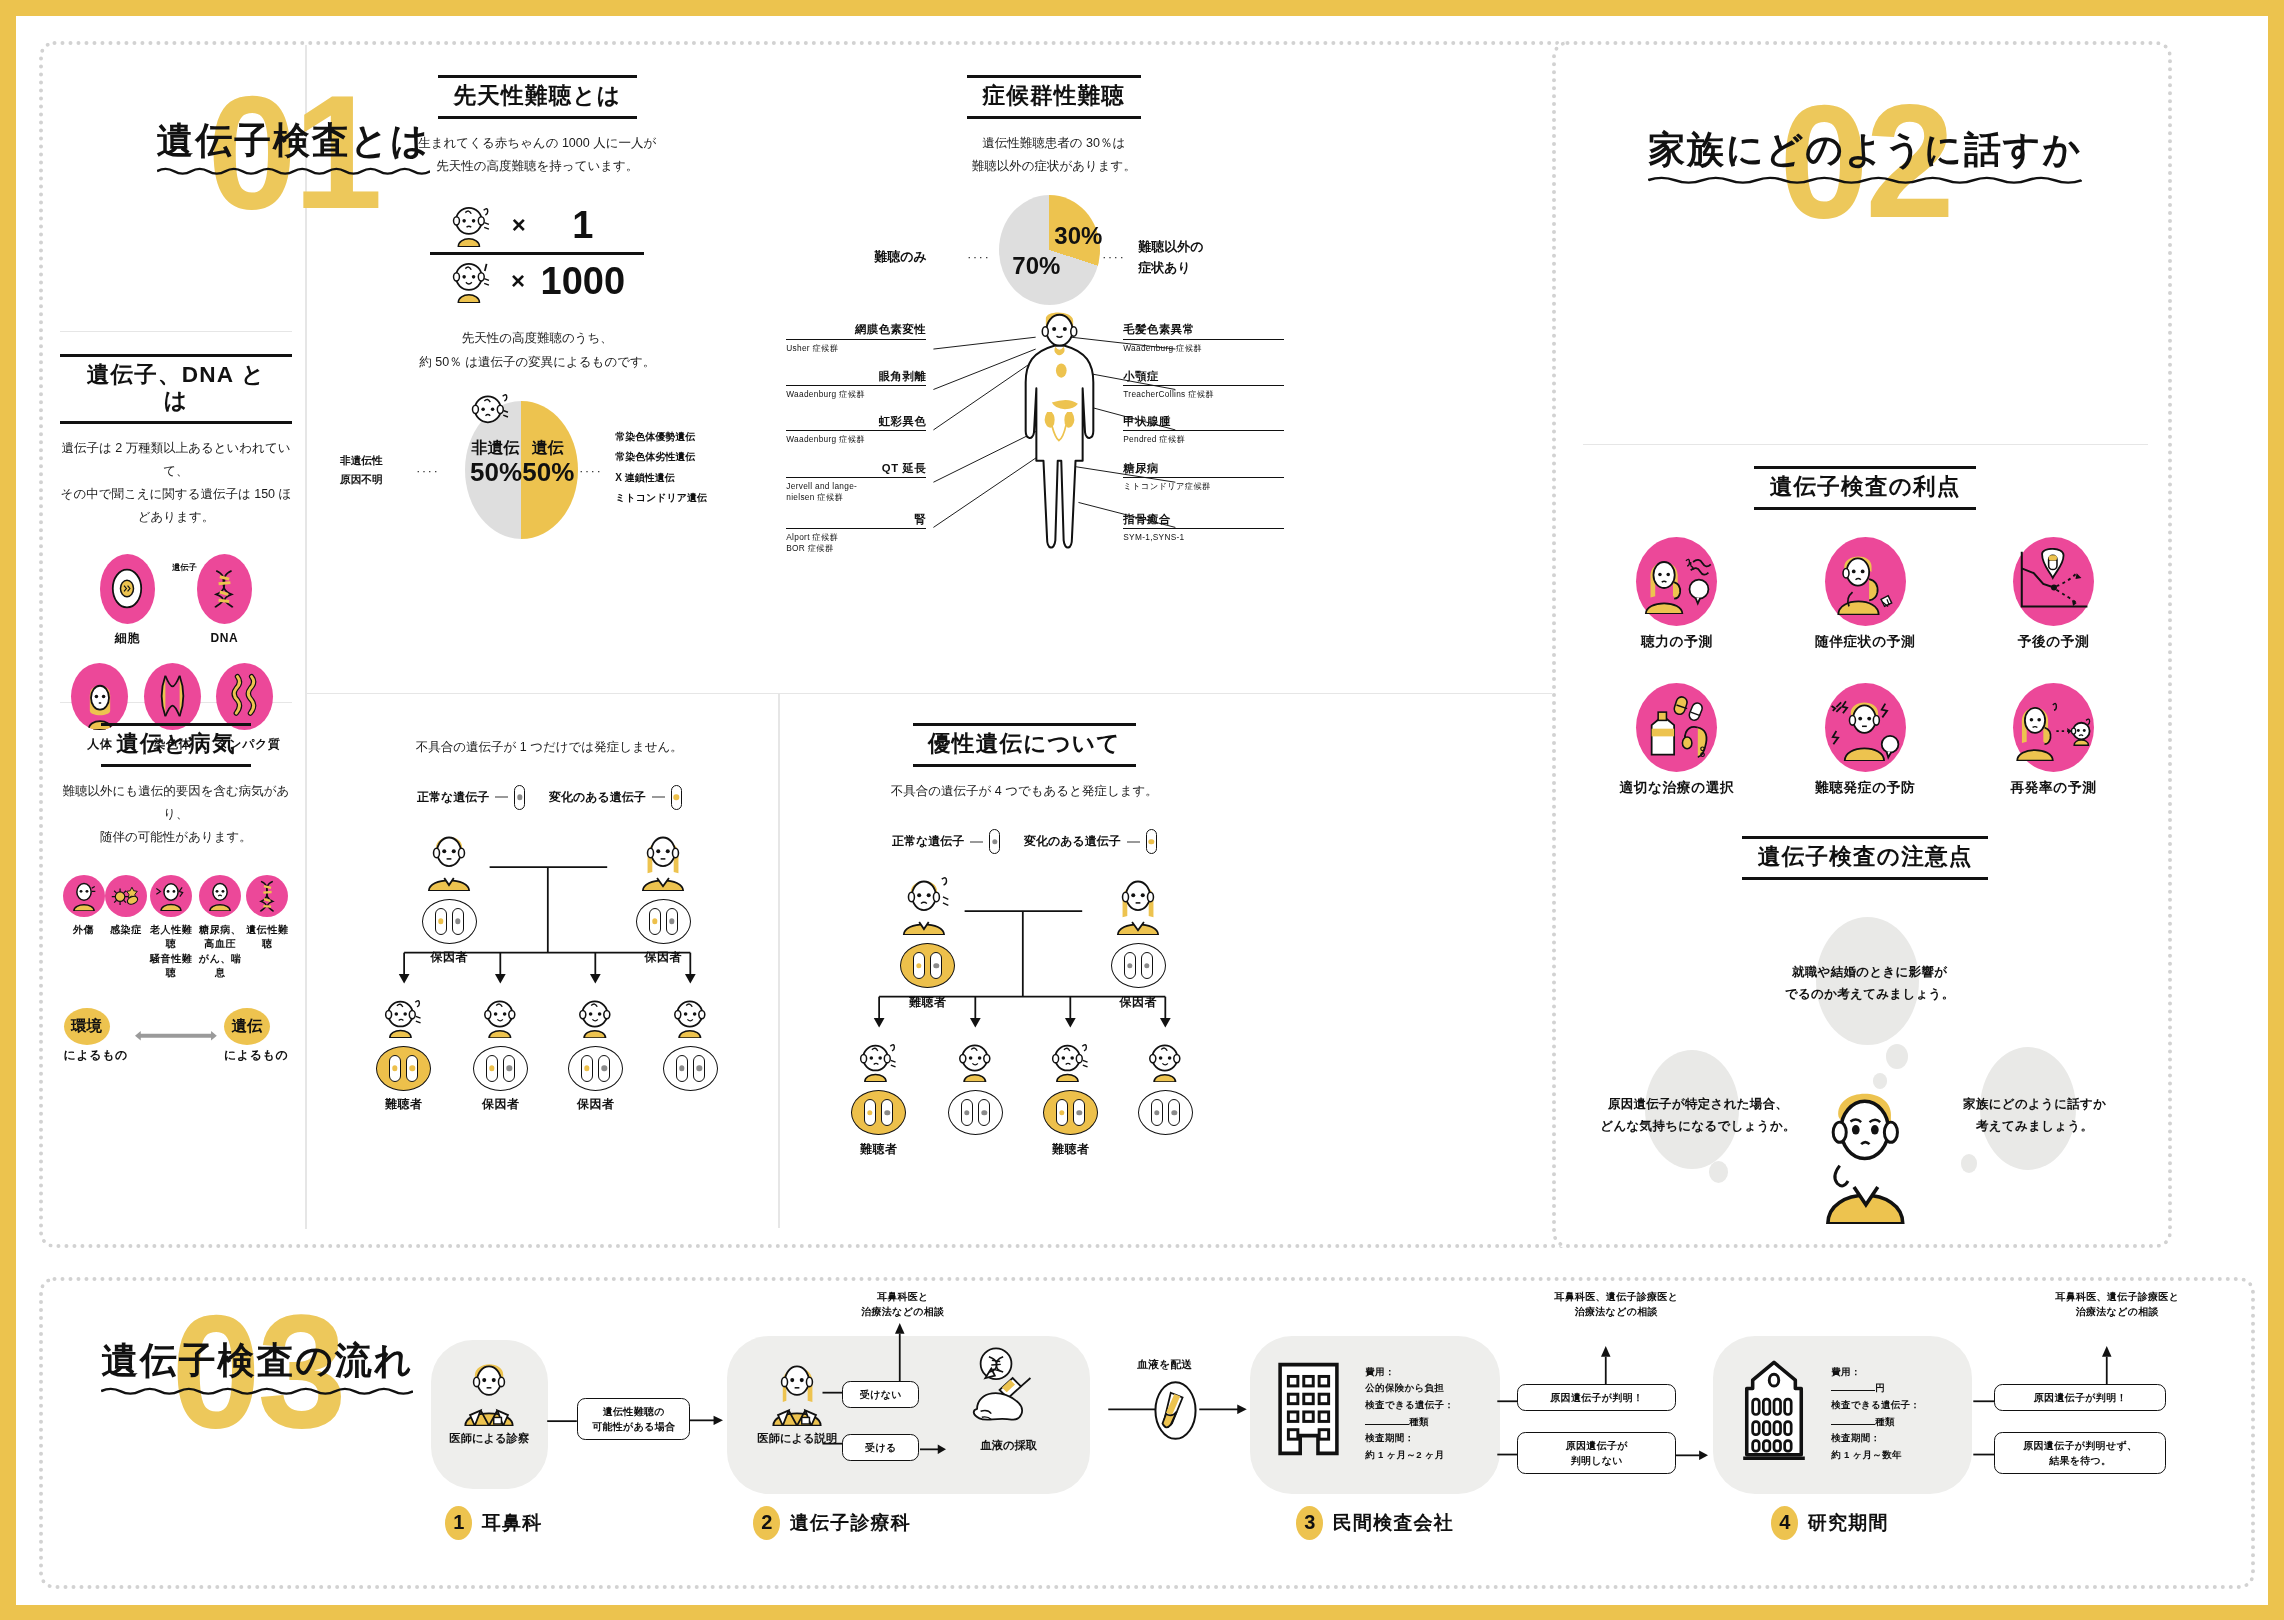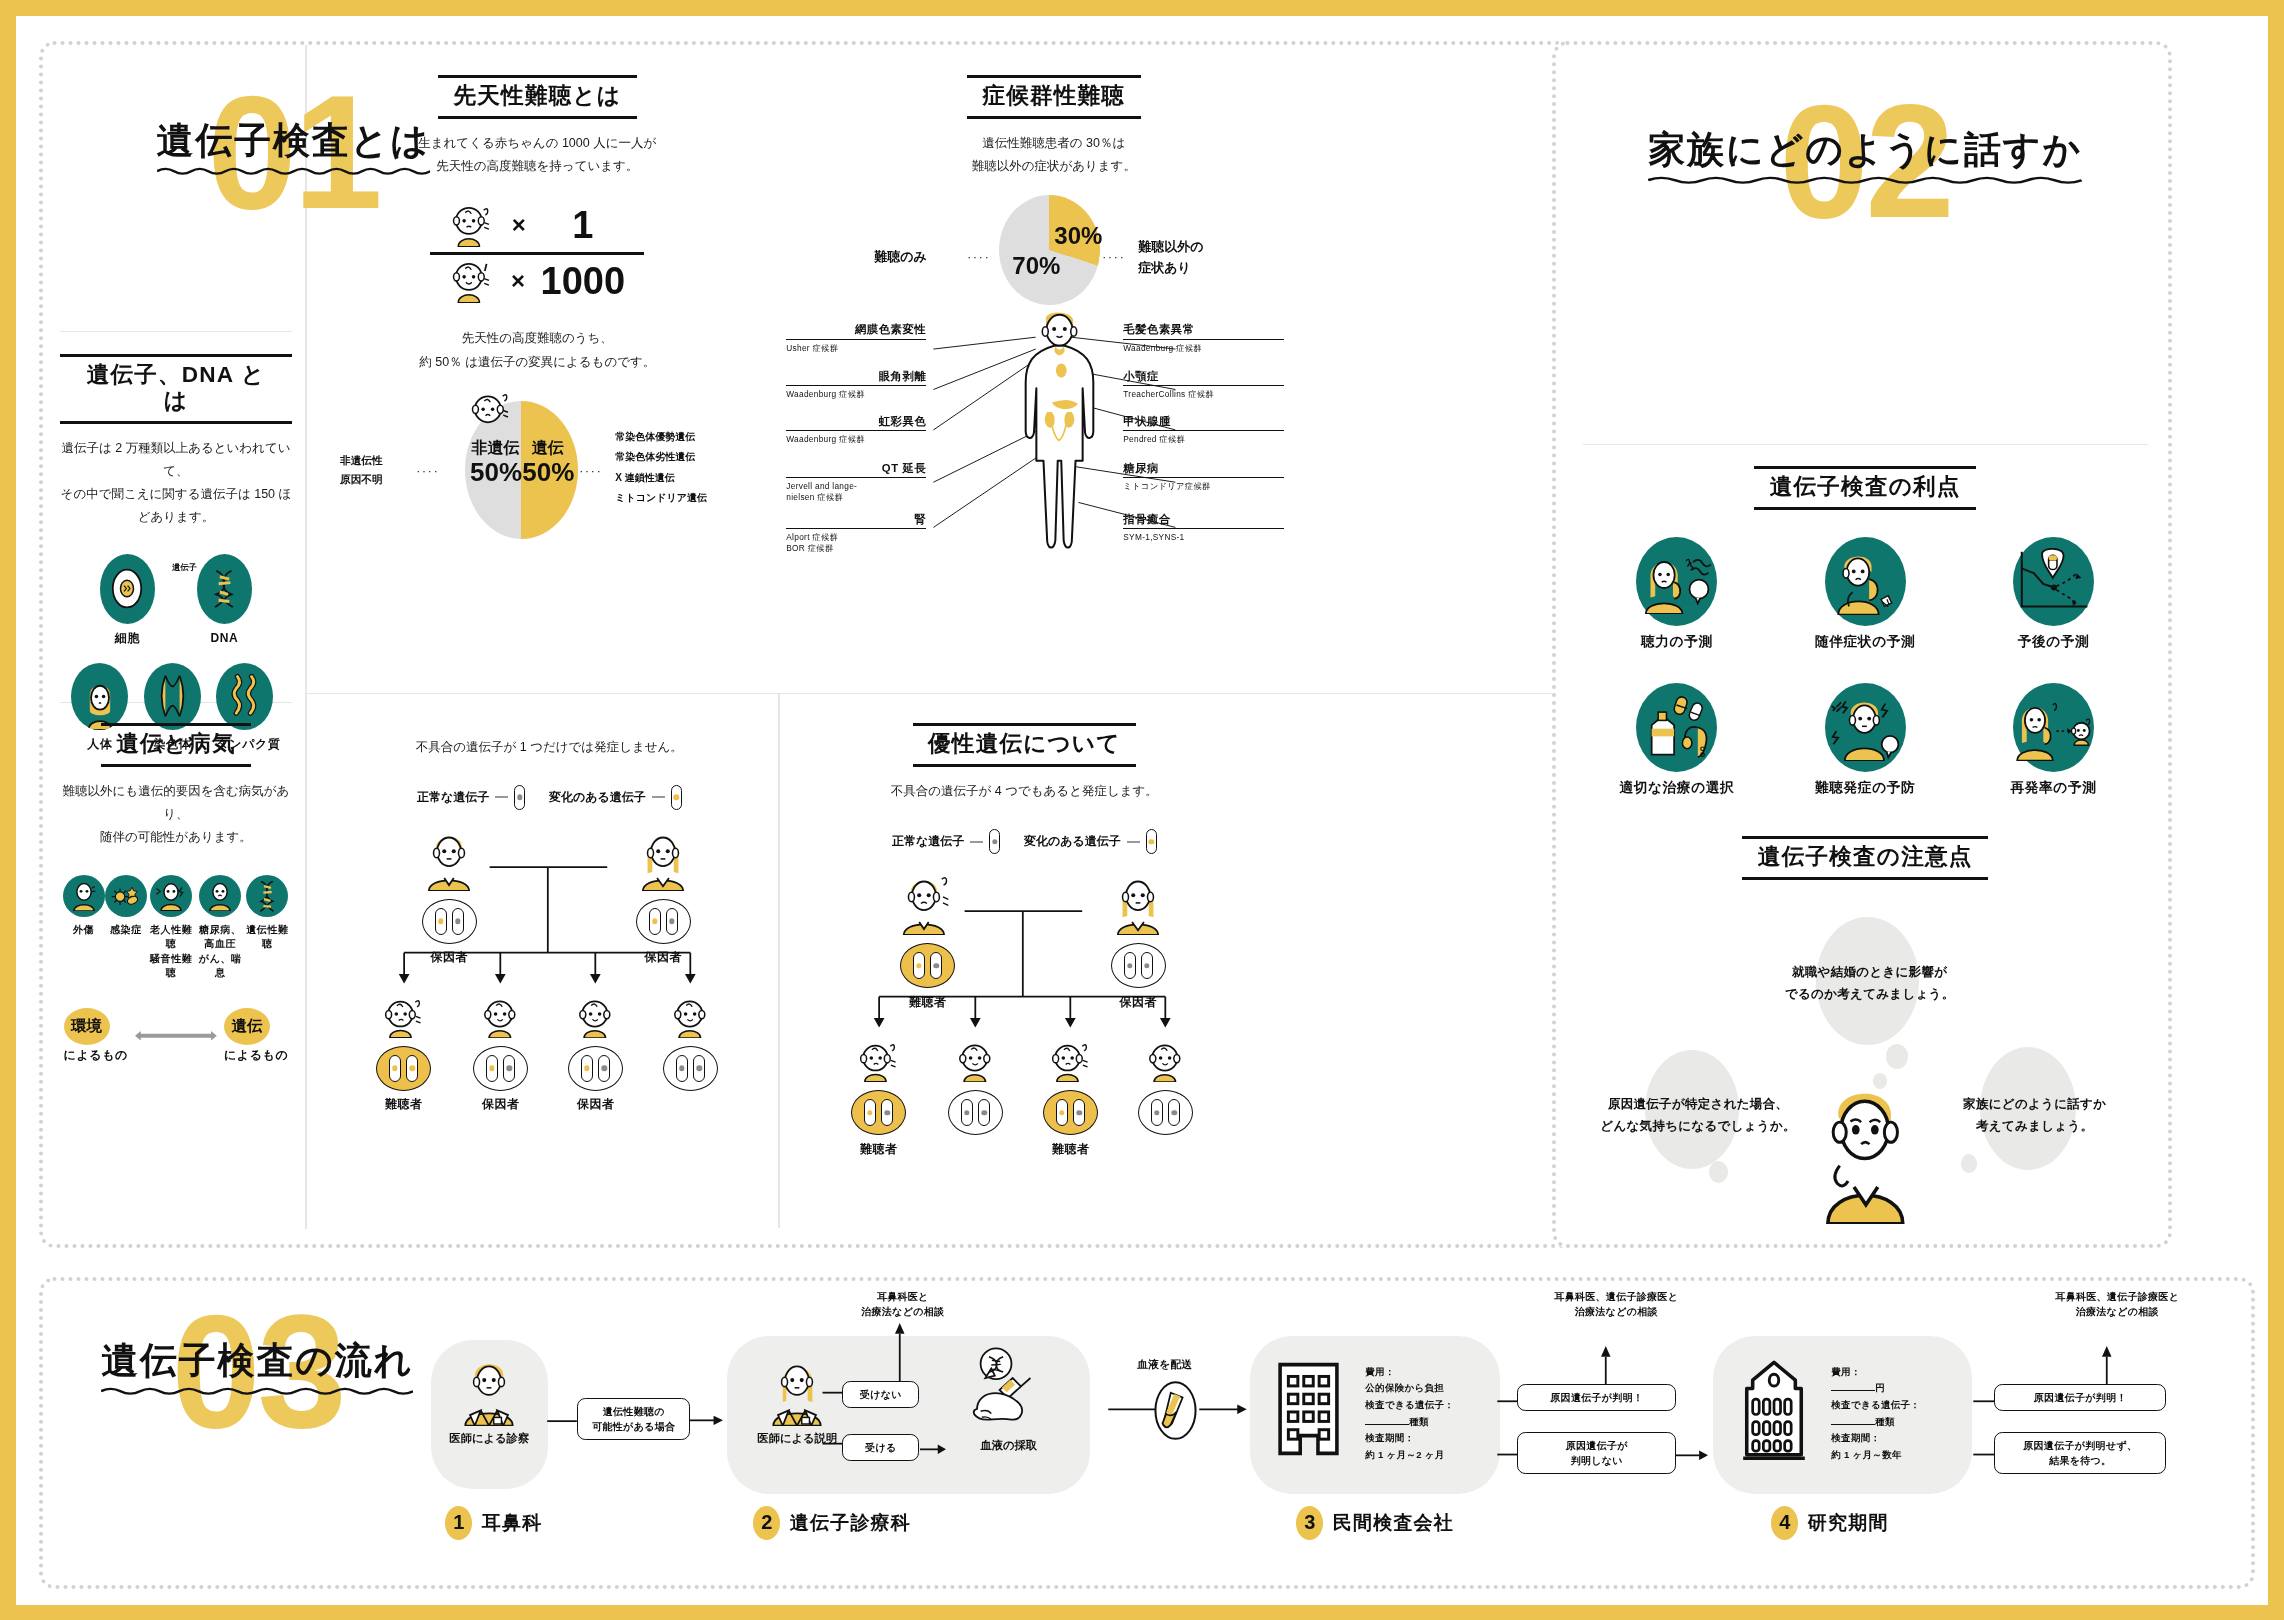--- a/index.html
+++ b/index.html
@@ -95,21 +95,21 @@
     font-weight: 500;
     color: #1a1a1a;
   }
 
   
   .vline { position: absolute; width: 1.8px; background: #e6e6e6; }
   .hline { position: absolute; height: 1.8px; background: #e6e6e6; }
 
   
   .blob {
-    background: #0f766e;
+    background: #ec4899;
     border-radius: 50%;
   }
   .icon-cell { text-align: center; }
   .icon-cap {
     font-size: 12px;
     font-weight: 700;
     margin-top: 6px;
     line-height: 1.45;
     letter-spacing: 0.6px;
   }

